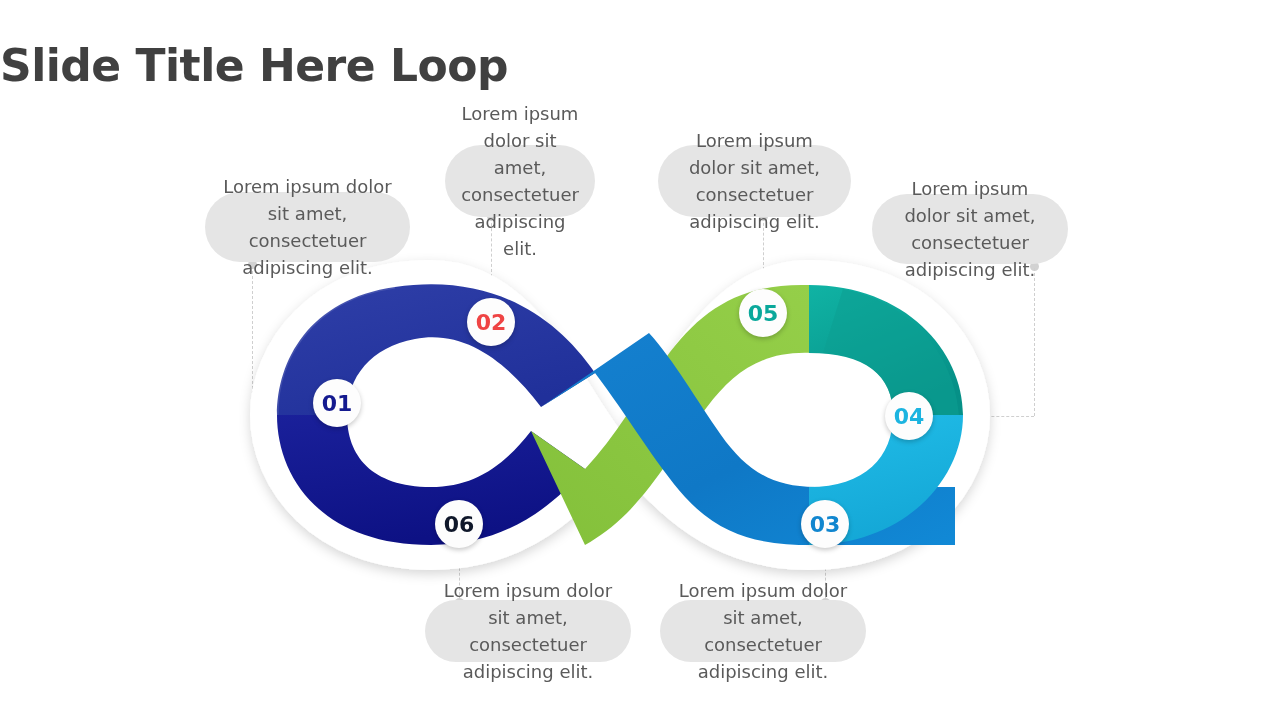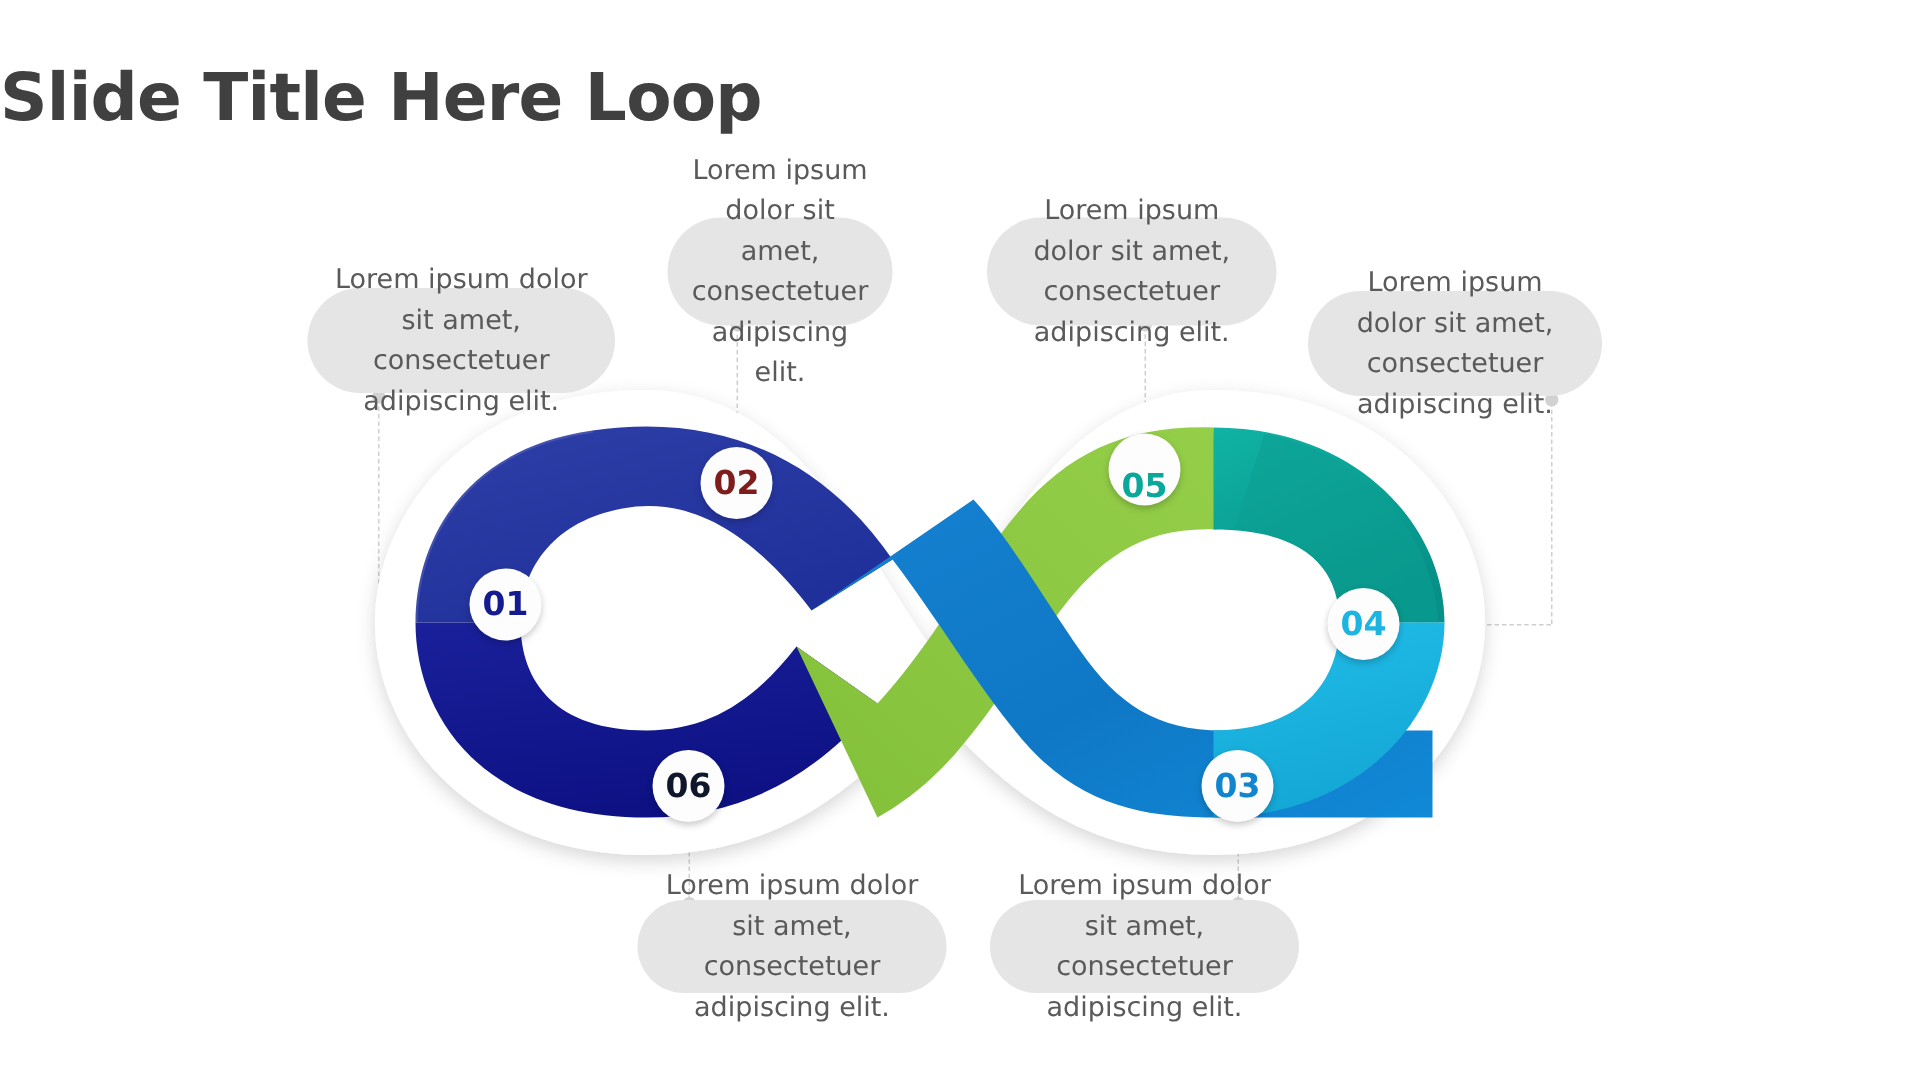--- a/index.html
+++ b/index.html
@@ -238,30 +238,30 @@
 
       <path d="M 92,160 C 92,122 116,92 160,84 C 212,74 254,110 286,152 C 306,178 330,214 330,214 C 292,258 244,232 176,232 C 116,232 92,200 92,160 Z" fill="none"></path>
 
       <path d="M 140,32 C 54,44 22,106 22,160" fill="none" stroke="#ffffff" stroke-opacity="0.12" stroke-width="3"></path>
     </svg>
   </div>
 
   <div class="badge" style="left:313px; top:379px; color:#141a8f;">
     <span>01</span>
   </div>
-  <div class="badge" style="left:467px; top:298px; color:#7f1d1d;">
+  <div class="badge" style="left:467px; top:298px; color:#ef4444;">
     <span>02</span>
   </div>
   <div class="badge" style="left:801px; top:500px; color:#1186cf;">
     <span>03</span>
   </div>
   <div class="badge" style="left:885px; top:392px; color:#1cb4e0;">
     <span>04</span>
   </div>
-  <div class="badge" style="left:739px; top:289px; color:#0aa89b;align-items:flex-end;">
+  <div class="badge" style="left:739px; top:289px; color:#0aa89b;">
     <span>05</span>
   </div>
   <div class="badge" style="left:435px; top:500px; color:#0f172a;">
     <span>06</span>
   </div>
 
   <div class="callout" style="left:205px; top:192px; width:205px; height:70px;">
     <span>Lorem ipsum dolor sit amet, consectetuer adipiscing elit.</span>
   </div>
 

